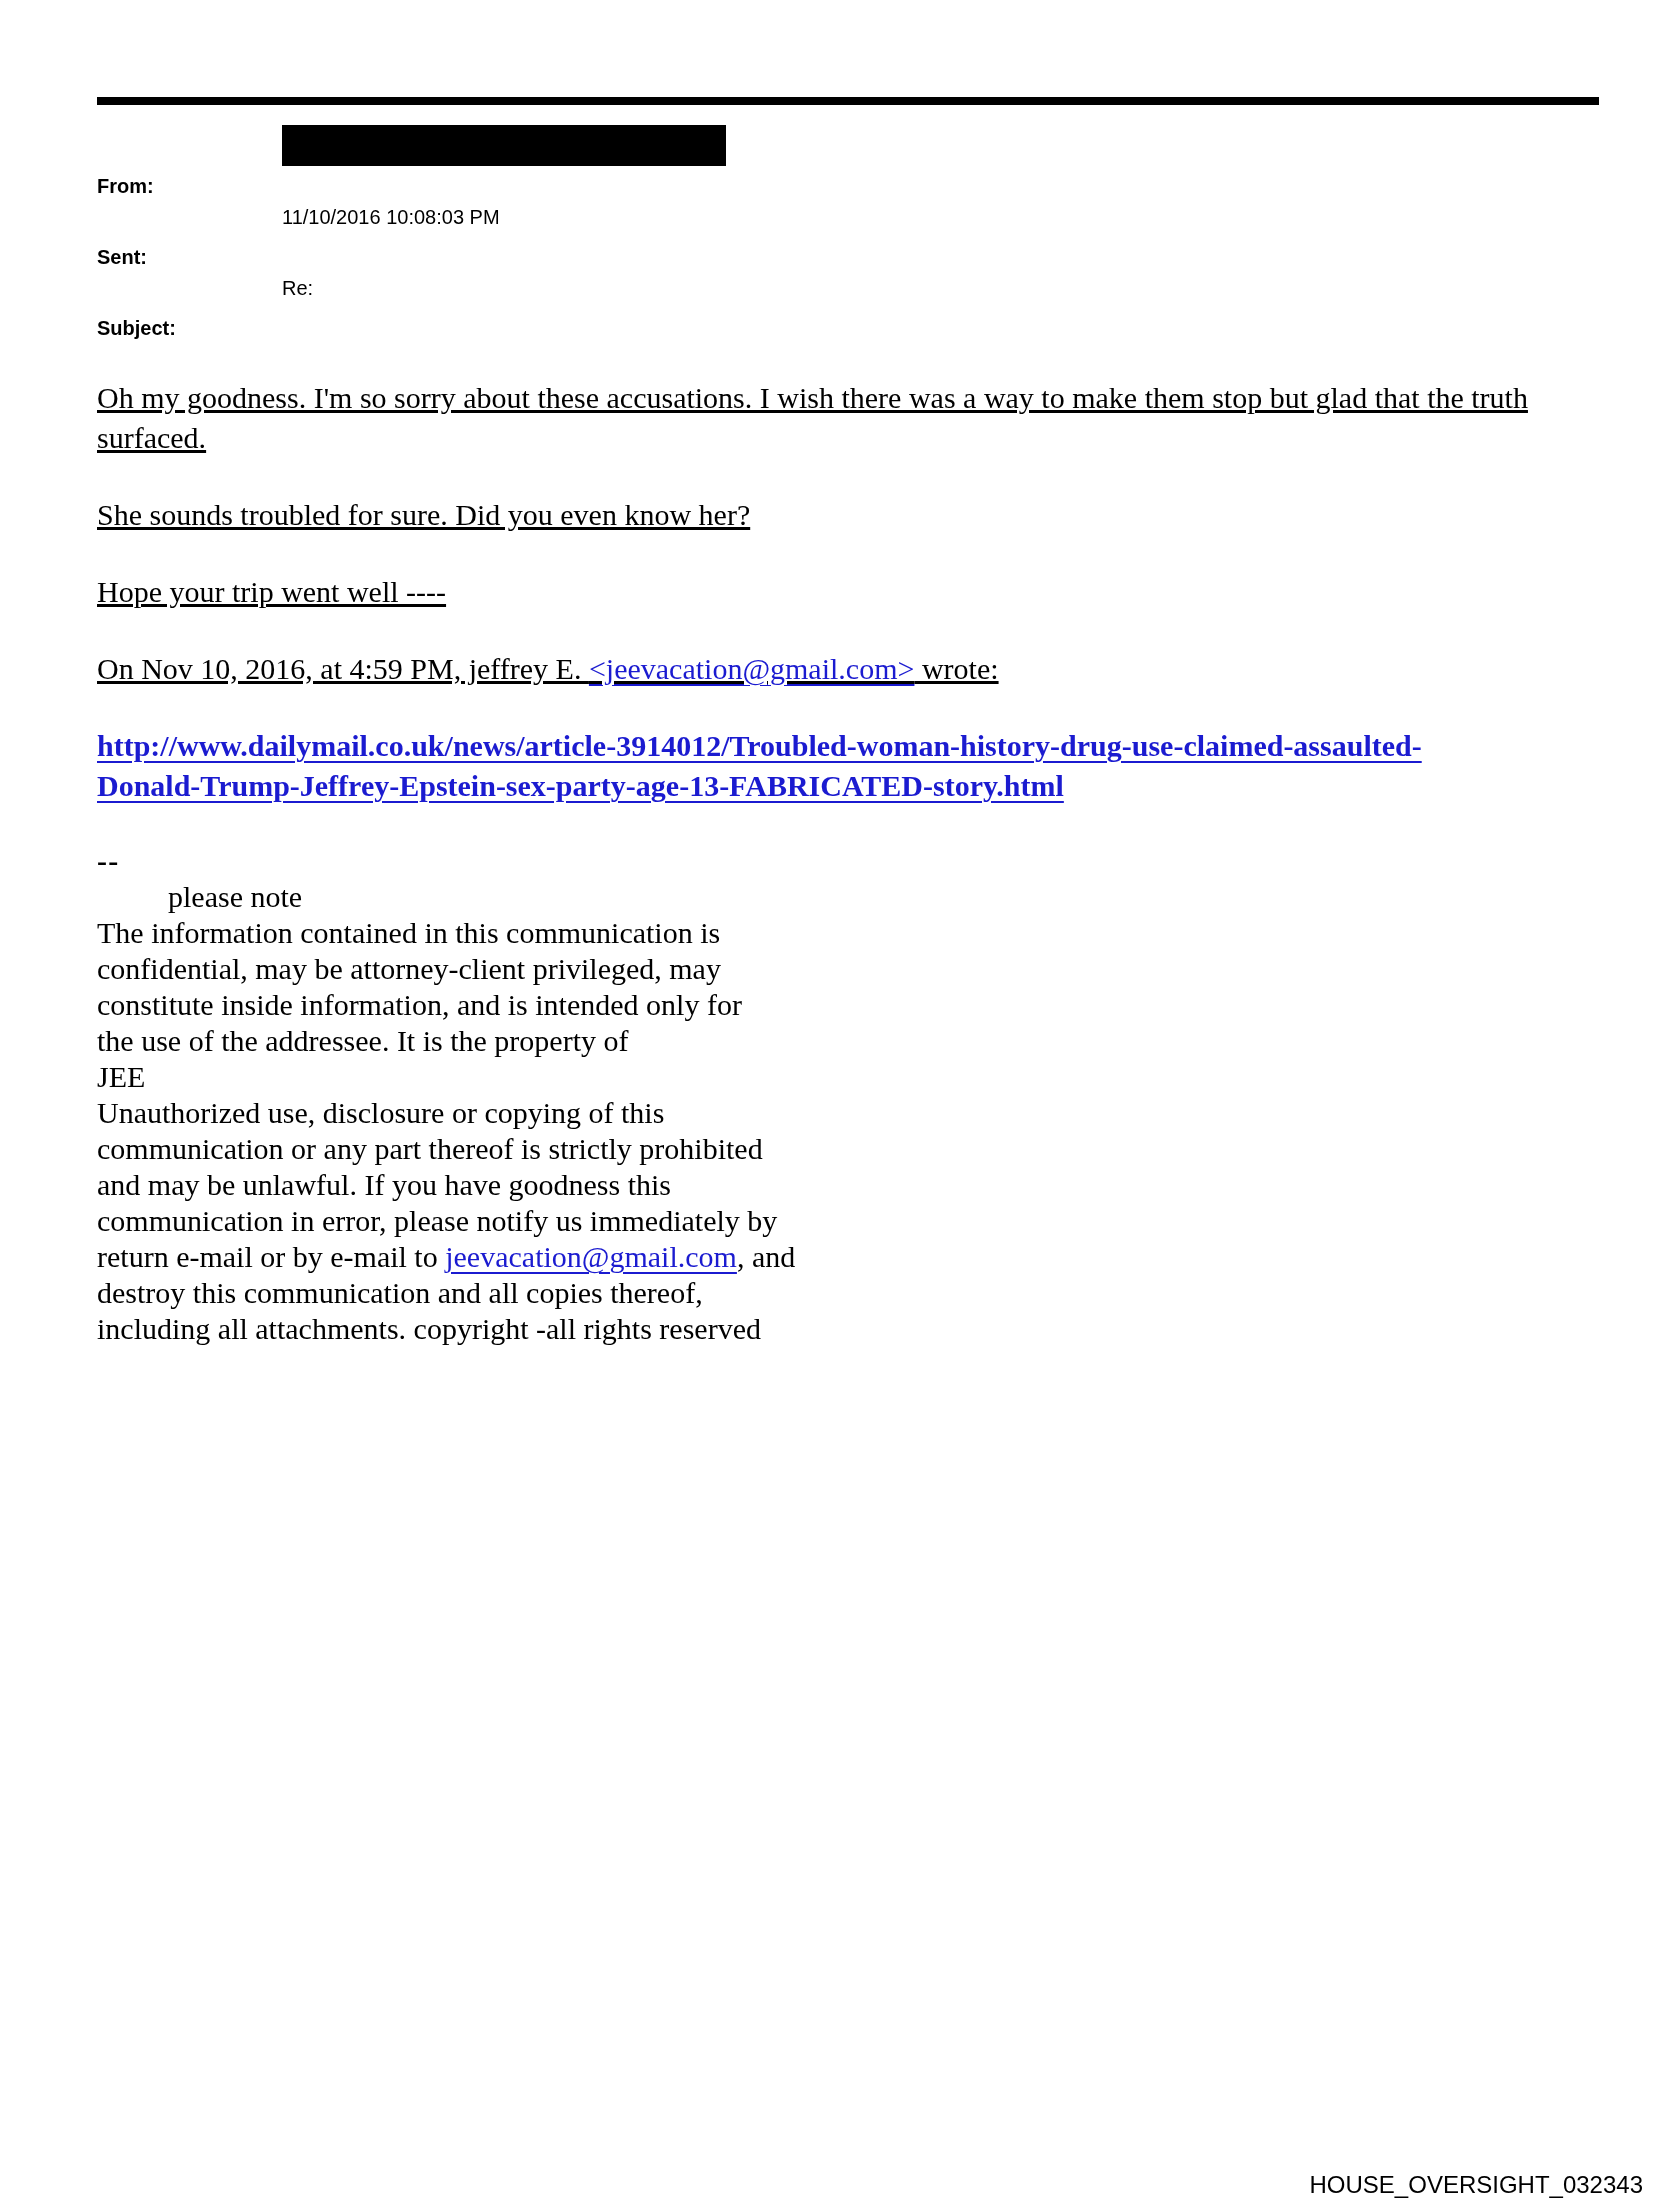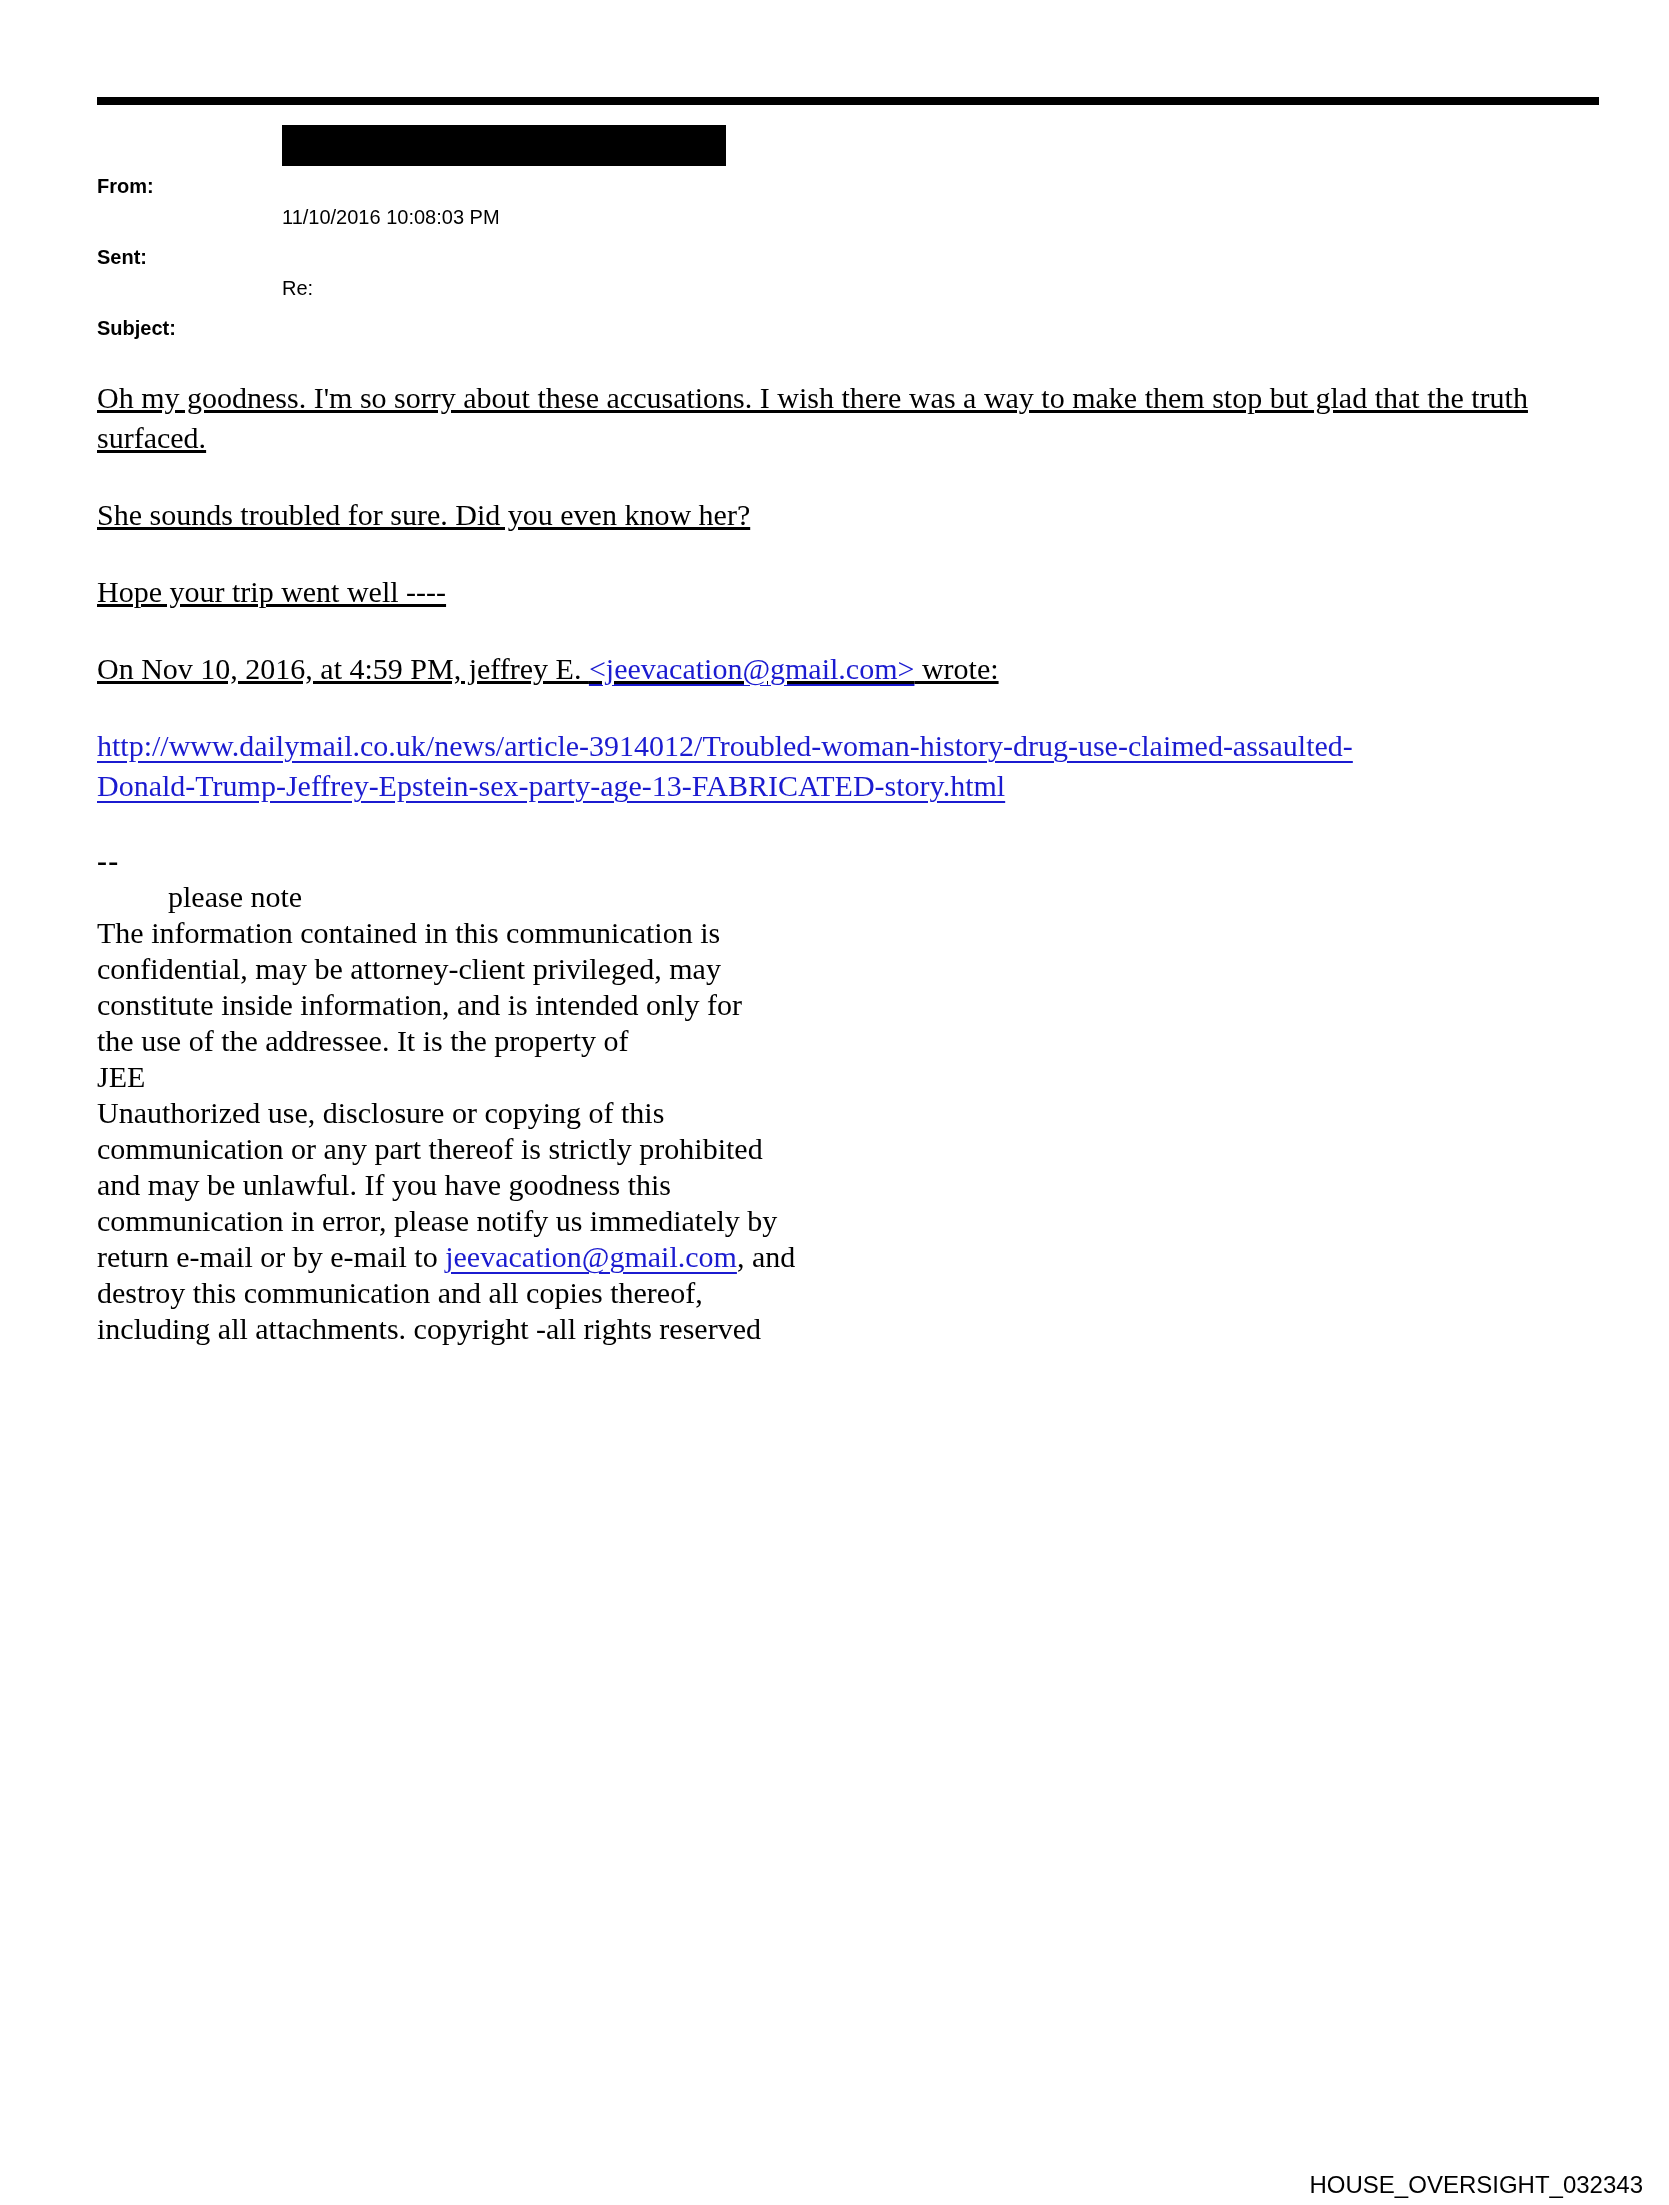--- a/index.html
+++ b/index.html
@@ -57,21 +57,21 @@
     color: #000000;
   }
   .para { margin: 0 0 37px 0; text-decoration: underline; }
   a.link, a.article-link {
     color: var(--link-blue, #1b1bd0);
     text-decoration: underline;
     text-decoration-thickness: 2px;
     text-underline-offset: 4.6px;
     cursor: pointer;
   }
-  a.article-link { display: block; text-decoration: none; }
+  a.article-link { display: block; text-decoration: none; font-weight: bold; }
   .link-line {
     display: block;
     text-decoration: underline;
     text-decoration-thickness: 2px;
     text-underline-offset: 4.6px;
   }
 
   
   .signature { line-height: 36px; }
   .sig-sep { font-weight: bold; letter-spacing: 1.3px; }

